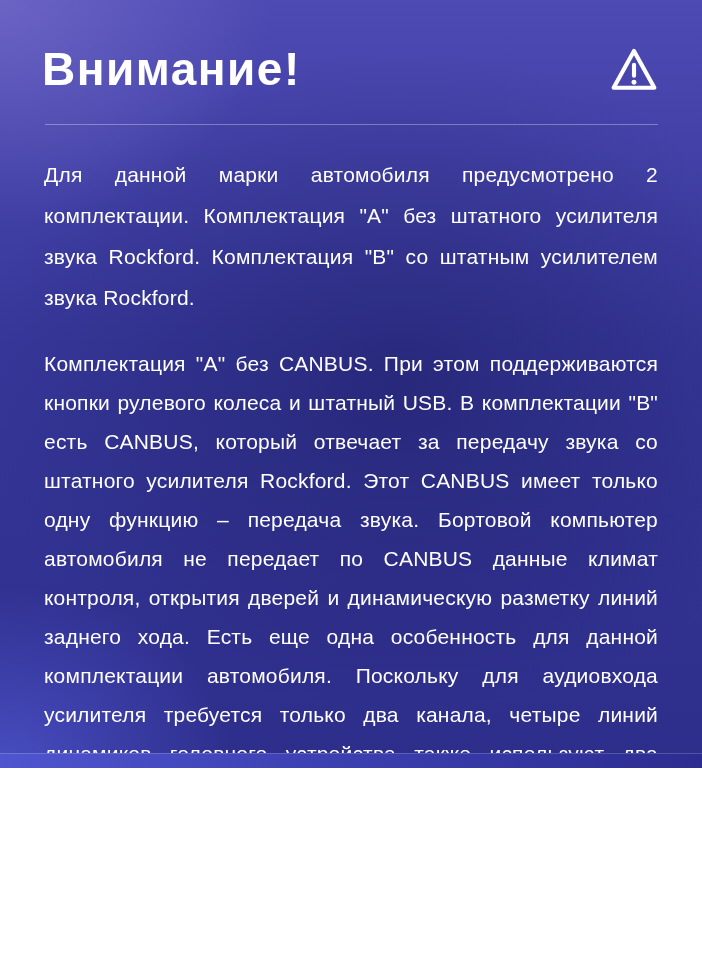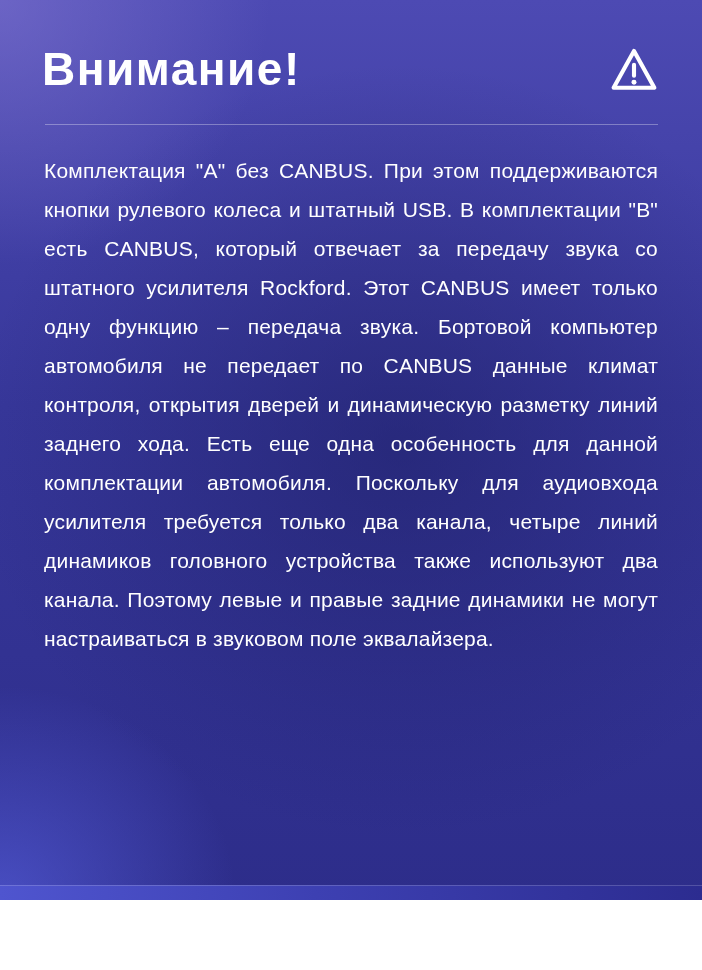--- a/index.html
+++ b/index.html
@@ -3,21 +3,21 @@
 <meta charset="utf-8">
 <style>
   html, body { margin: 0; padding: 0; }
   body {
     width: 702px; height: 970px;
     font-family: "Liberation Sans", sans-serif;
     overflow: hidden;
   }
   .page {
     position: relative;
-    width: 702px; height: 900px;
+    width: 702px; height: 768px;
     background:
       radial-gradient(ellipse 55% 42% at 0% 0%, rgba(138,126,215,0.50) 0%, rgba(138,126,215,0) 70%),
       radial-gradient(ellipse 48% 34% at 0% 100%, rgba(95,105,240,0.55) 0%, rgba(95,105,240,0) 70%),
       radial-gradient(ellipse 78% 55% at 57% 50%, rgba(28,30,100,0.55) 0%, rgba(28,30,100,0) 78%),
       linear-gradient(180deg, #4d4ab3 0%, #37379a 45%, #2d2d8a 100%);
     overflow: hidden;
   }
   .header {
     display: flex;
     justify-content: space-between;
@@ -70,18 +70,19 @@
         <path d="M12 2.2 L21.4 19.2 H2.6 Z" fill="none" stroke="#ffffff" stroke-width="1.9" stroke-linejoin="round"></path>
         <line x1="12" y1="8.6" x2="12" y2="13.6" stroke="#ffffff" stroke-width="1.9" stroke-linecap="round"></line>
         <circle cx="12" cy="16.6" r="1.15" fill="#ffffff"></circle>
       </svg>
     </span>
   </div>
 
   <hr class="divider">
 
   <div class="content">
+    <p class="para para-1">Для данной марки автомобиля предусмотрено 2 комплектации. Комплектация "А" без штатного усилителя звука Rockford. Комплектация "В" со штатным усилителем звука Rockford.</p>
     <p class="para para-3">Комплектация "А" без CANBUS. При этом поддерживаются кнопки рулевого колеса и штатный USB. В комплектации "В" есть CANBUS, который отвечает за передачу звука со штатного усилителя Rockford. Этот CANBUS имеет только одну функцию – передача звука. Бортовой компьютер автомобиля не передает по CANBUS данные климат контроля, открытия дверей и динамическую разметку линий заднего хода. Есть еще одна особенность для данной комплектации автомобиля. Поскольку для аудиовхода усилителя требуется только два канала, четыре линий динамиков головного устройства также используют два канала. Поэтому левые и правые задние динамики не могут настраиваться в звуковом поле эквалайзера.</p>
   </div>
 
   <div class="bottom-strip"></div>
 
 </div>
 
 </body></html>

